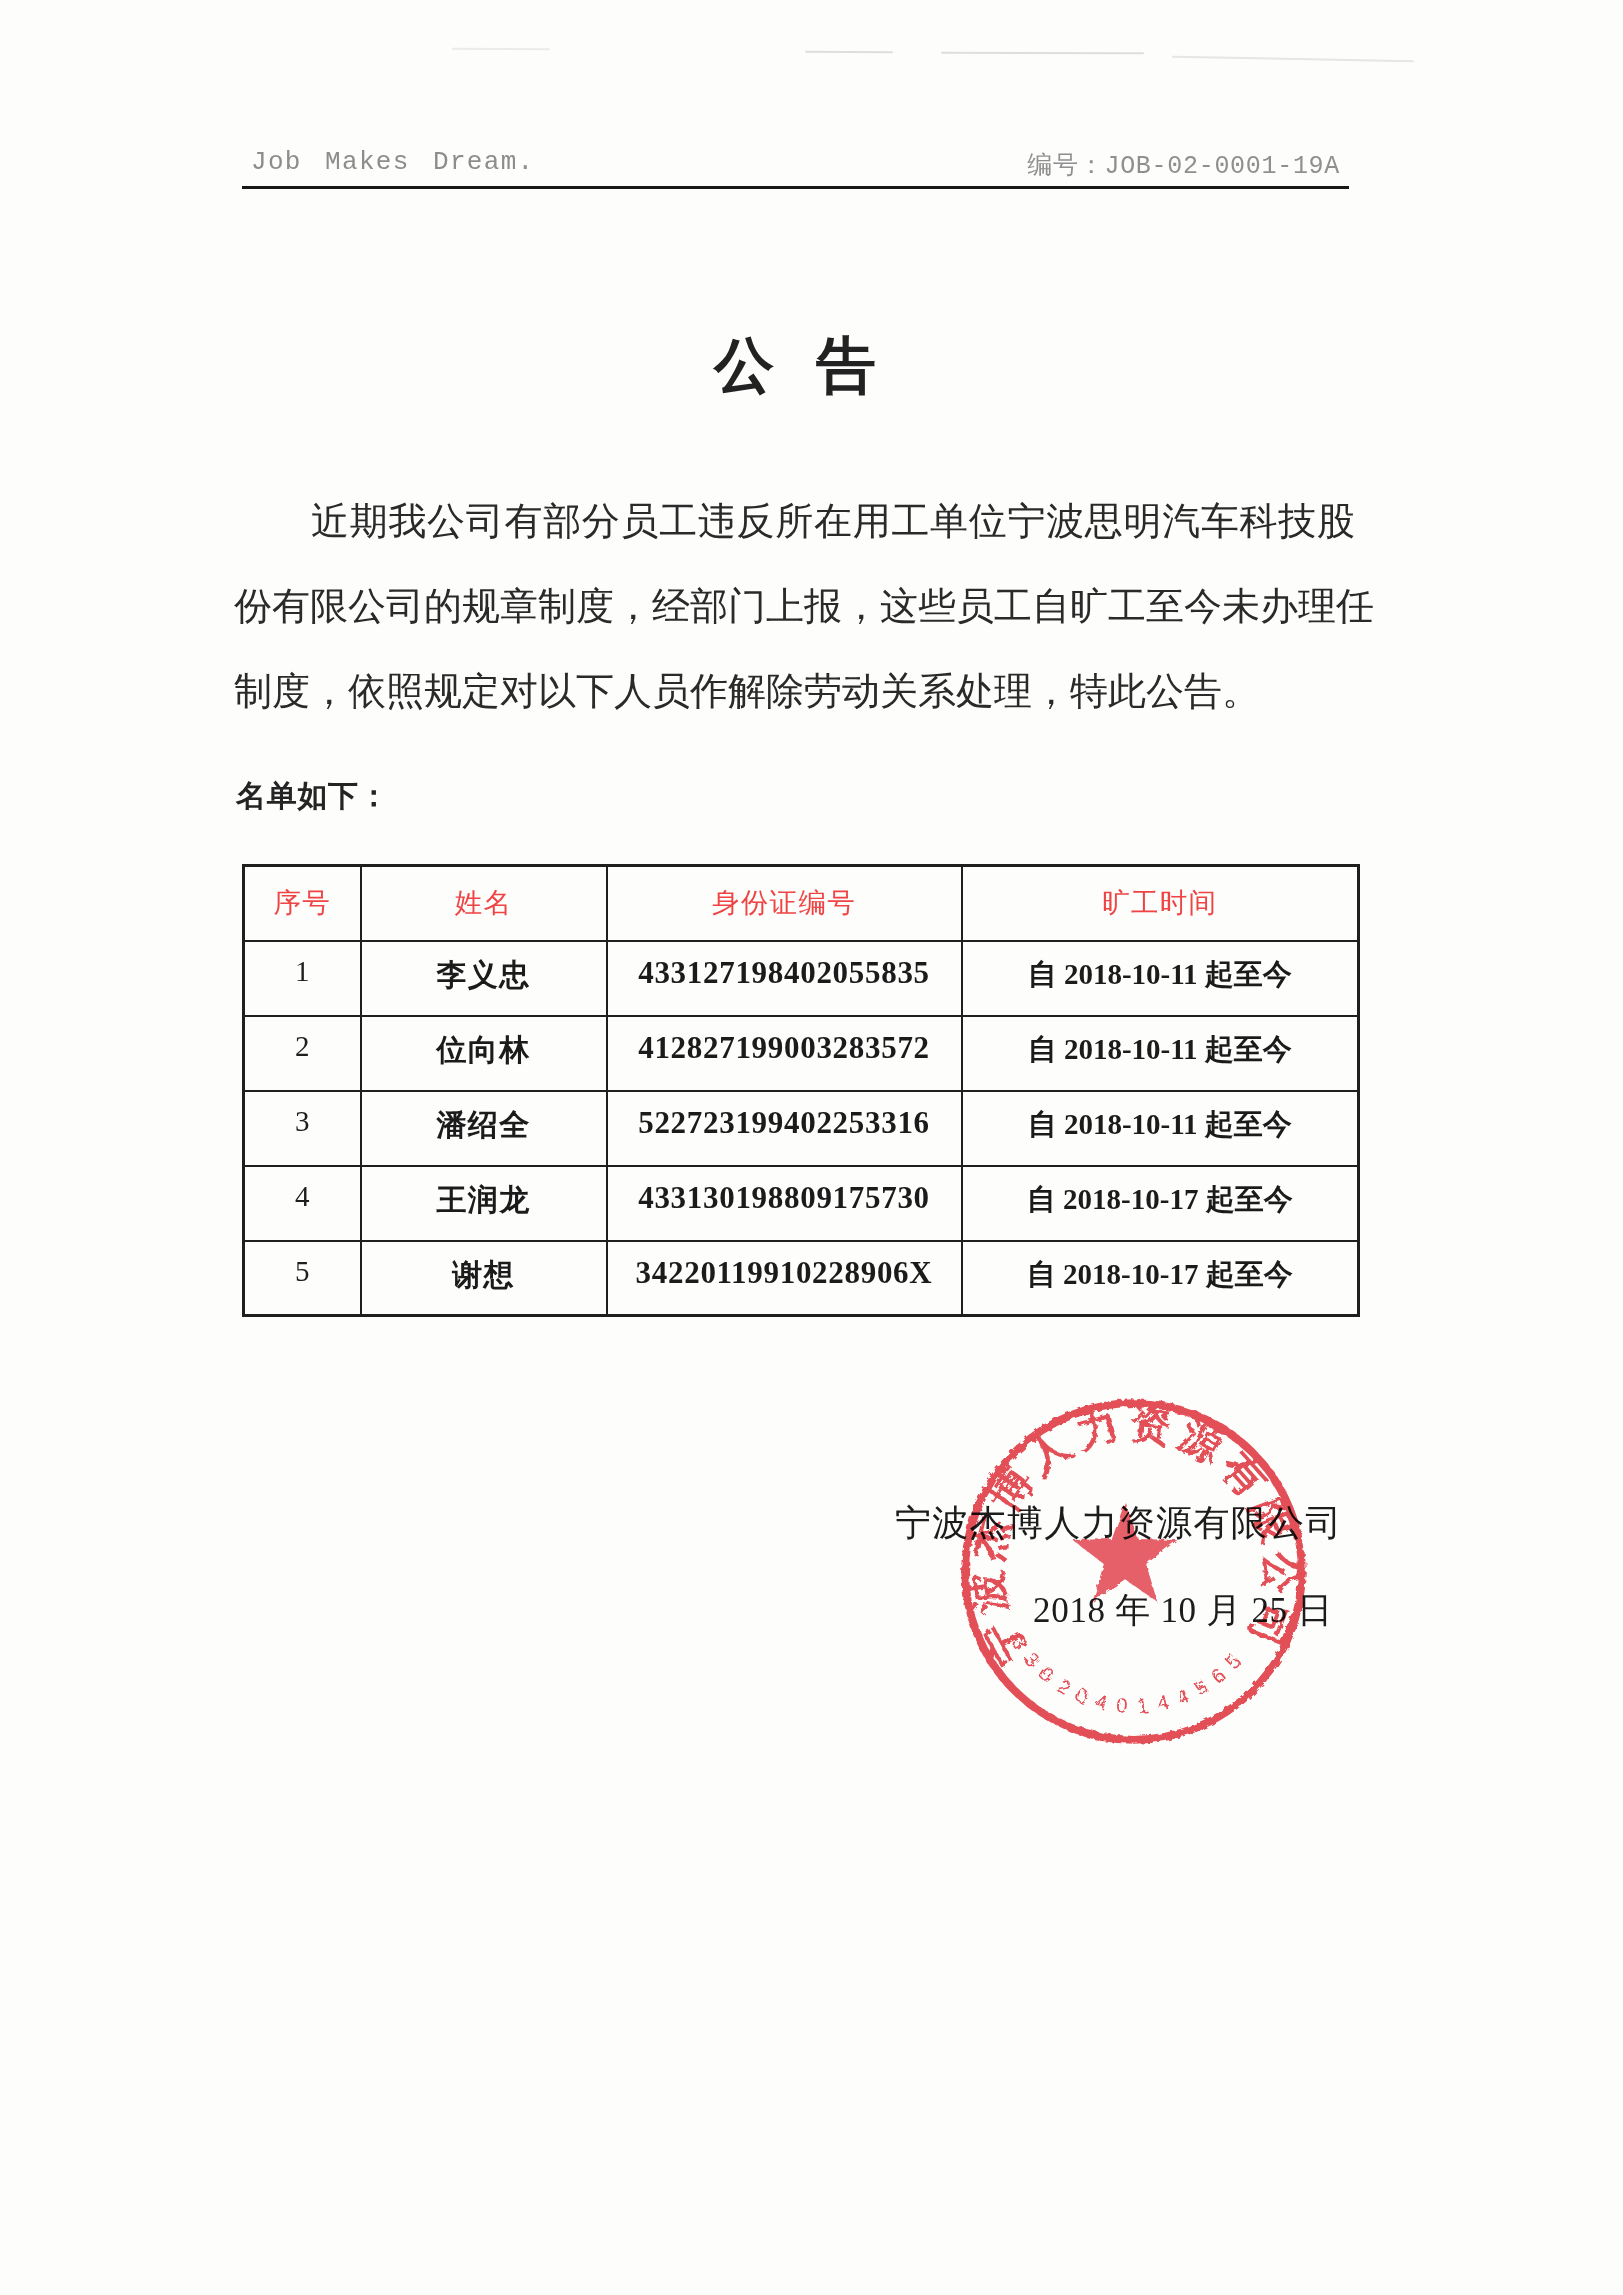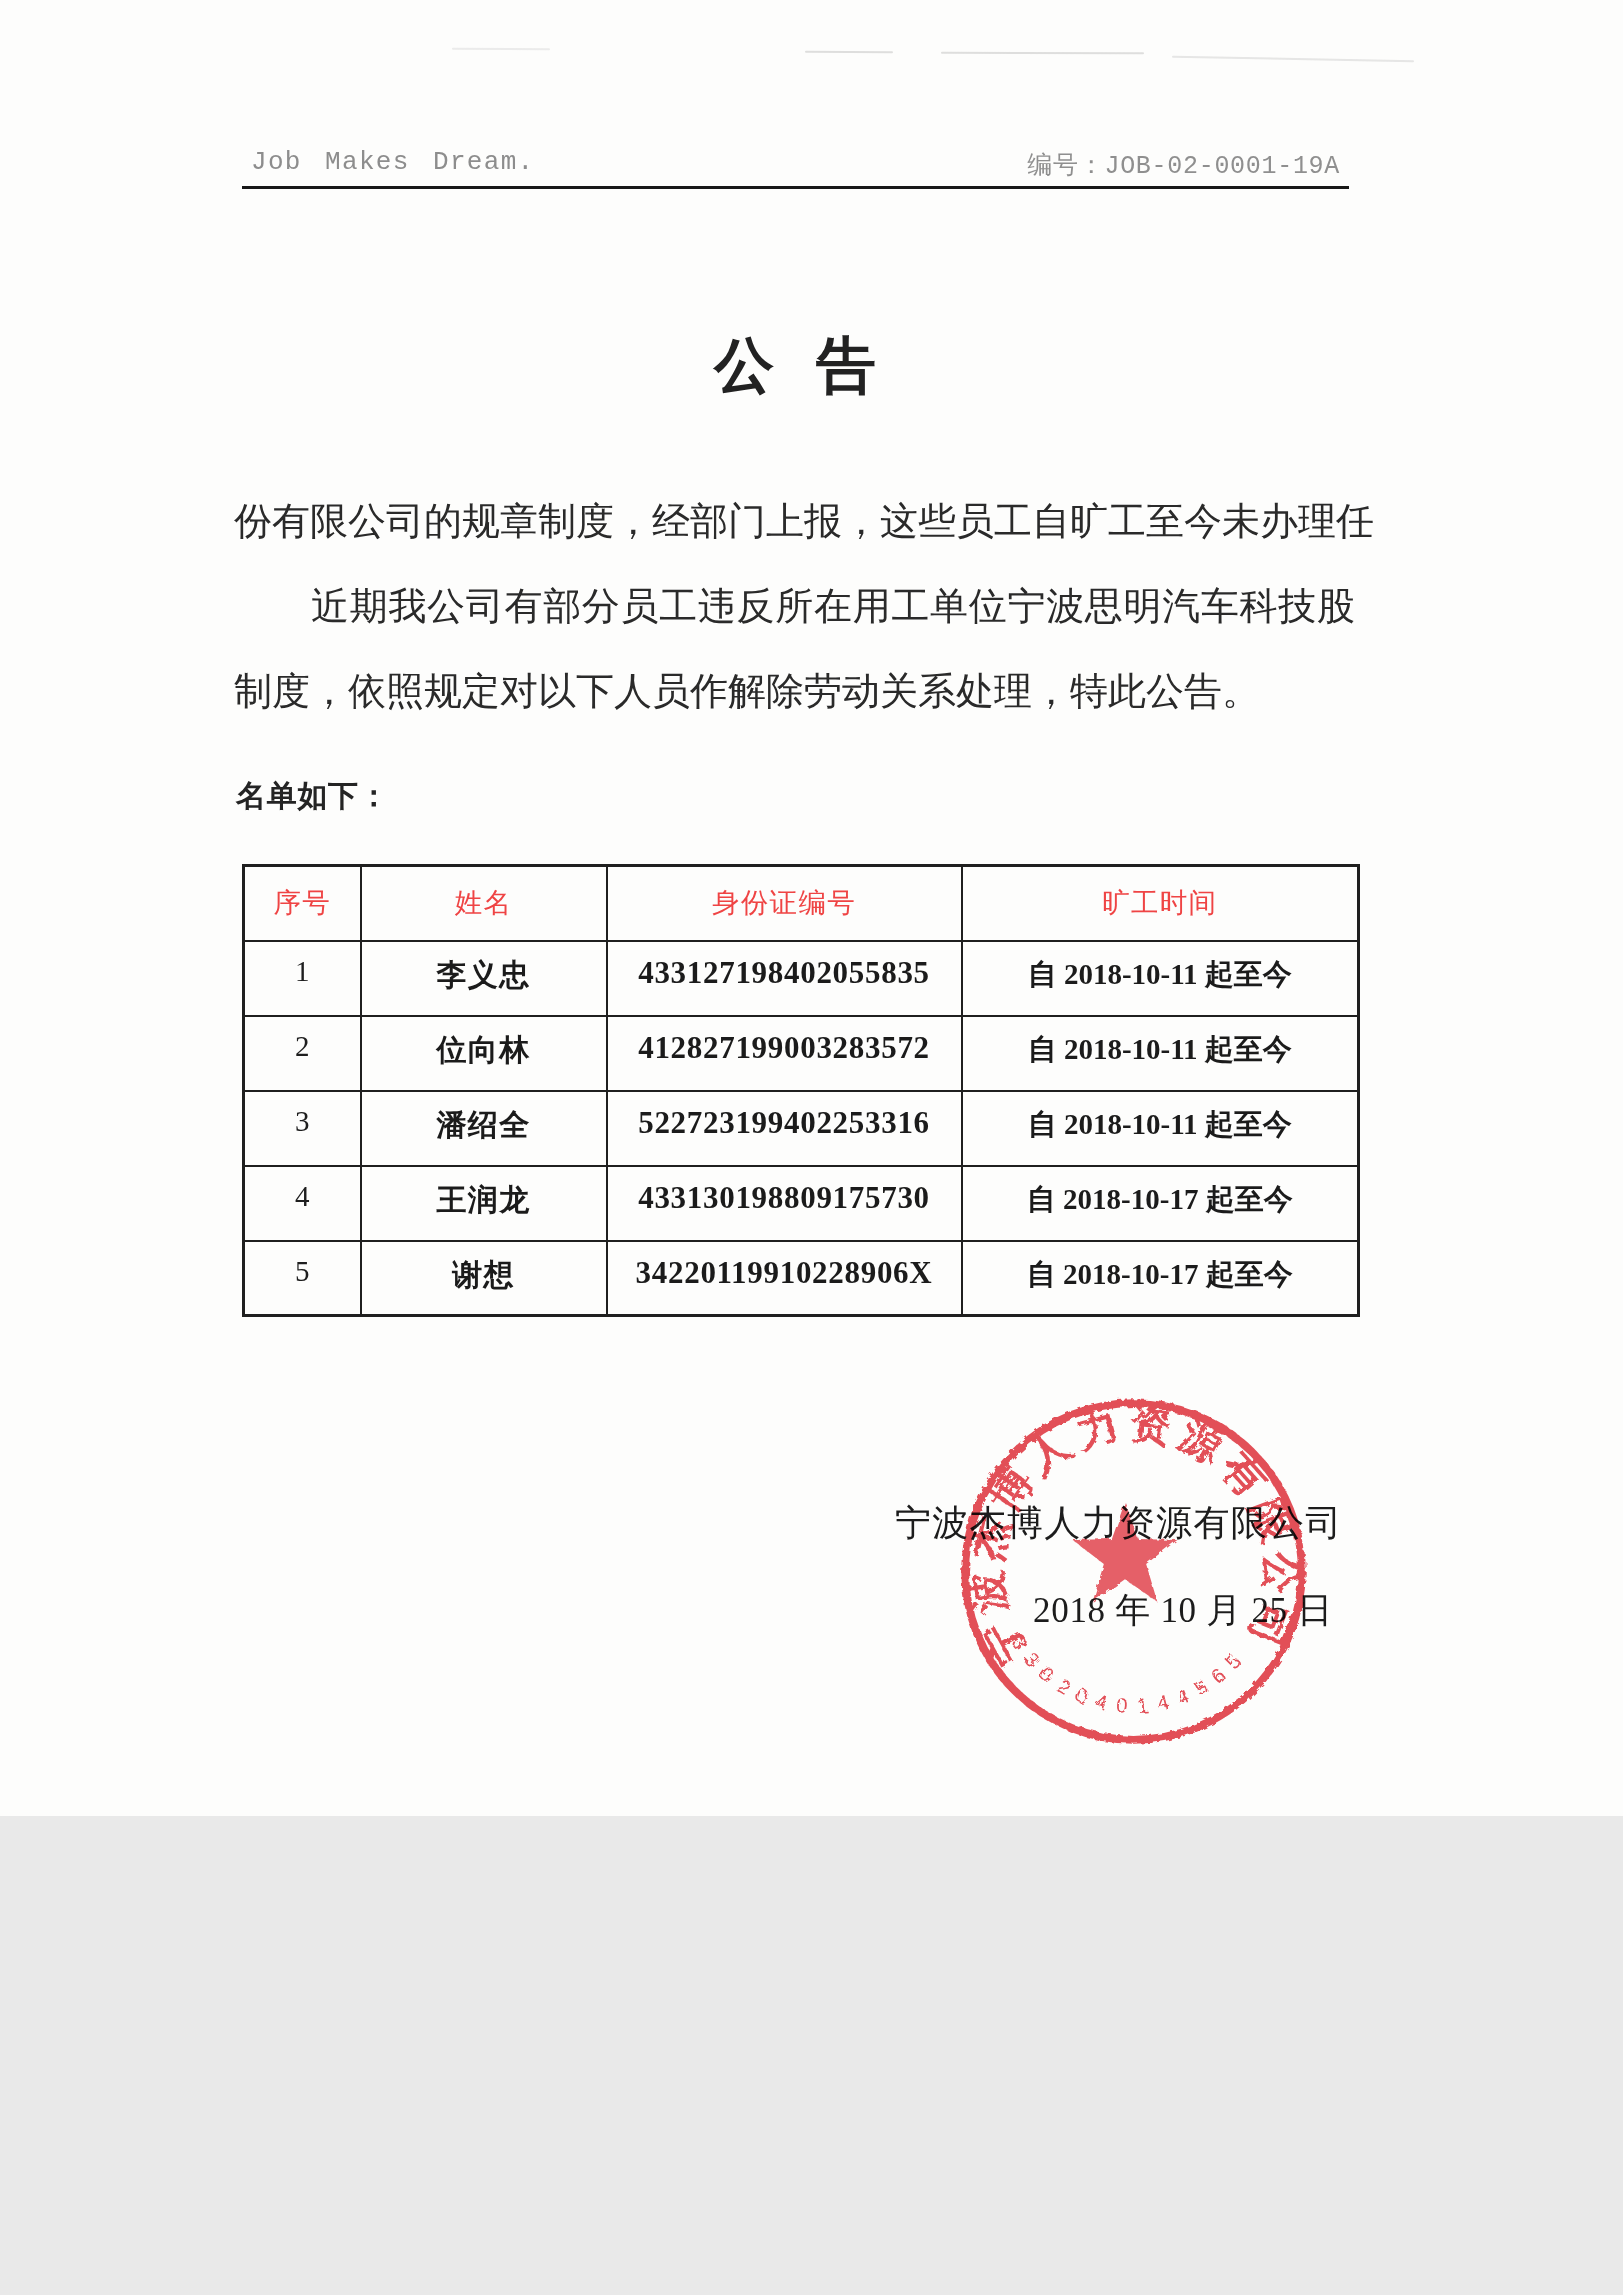--- a/index.html
+++ b/index.html
@@ -1,18 +1,18 @@
 <!DOCTYPE html>
 <html style="font-size:10.5px"><head>
 <meta charset="utf-8">
 <style>
   html,body{margin:0;padding:0;background:#e9e9e9;}
   .page{
     position:relative;
-    width:1623px;height:1816px;
+    width:1623px;height:2295px;
     margin:0 auto;
     background:#fdfdfc;
     overflow:hidden;
     font-family:"Liberation Serif","DejaVu Serif",serif;
     color:#262626;
   }
   
   .smudge{position:absolute;background:#b9b9b9;opacity:.45;border-radius:1.3px;}
   .smudge.s1{left:452px;top:48px;width:98px;height:2px;opacity:.25;transform:rotate(.4deg);}
   .smudge.s2{left:805px;top:51px;width:88px;height:2px;transform:rotate(.3deg);}
@@ -100,22 +100,22 @@
   <div class="hdr-slogan">Job Makes Dream.</div>
   <div class="hdr-docno">编号：JOB-02-0001-19A</div>
   <div class="hdr-rule"></div>
 
   <div class="doc-title">
     <span>公</span>
     <span>告</span>
   </div>
 
   <div class="body-para">
+    <div class="p-line first">近期我公司有部分员工违反所在用工单位宁波思明汽车科技股</div>
     <div class="p-line">份有限公司的规章制度，经部门上报，这些员工自旷工至今未办理任</div>
-    <div class="p-line first">近期我公司有部分员工违反所在用工单位宁波思明汽车科技股</div>
     <div class="p-line last">制度，依照规定对以下人员作解除劳动关系处理，特此公告。</div>
   </div>
 
   <div class="list-intro">名单如下：</div>
 
   <table class="roster">
     <colgroup>
       <col style="width:117px">
         <col style="width:246px">
         <col style="width:355px">

